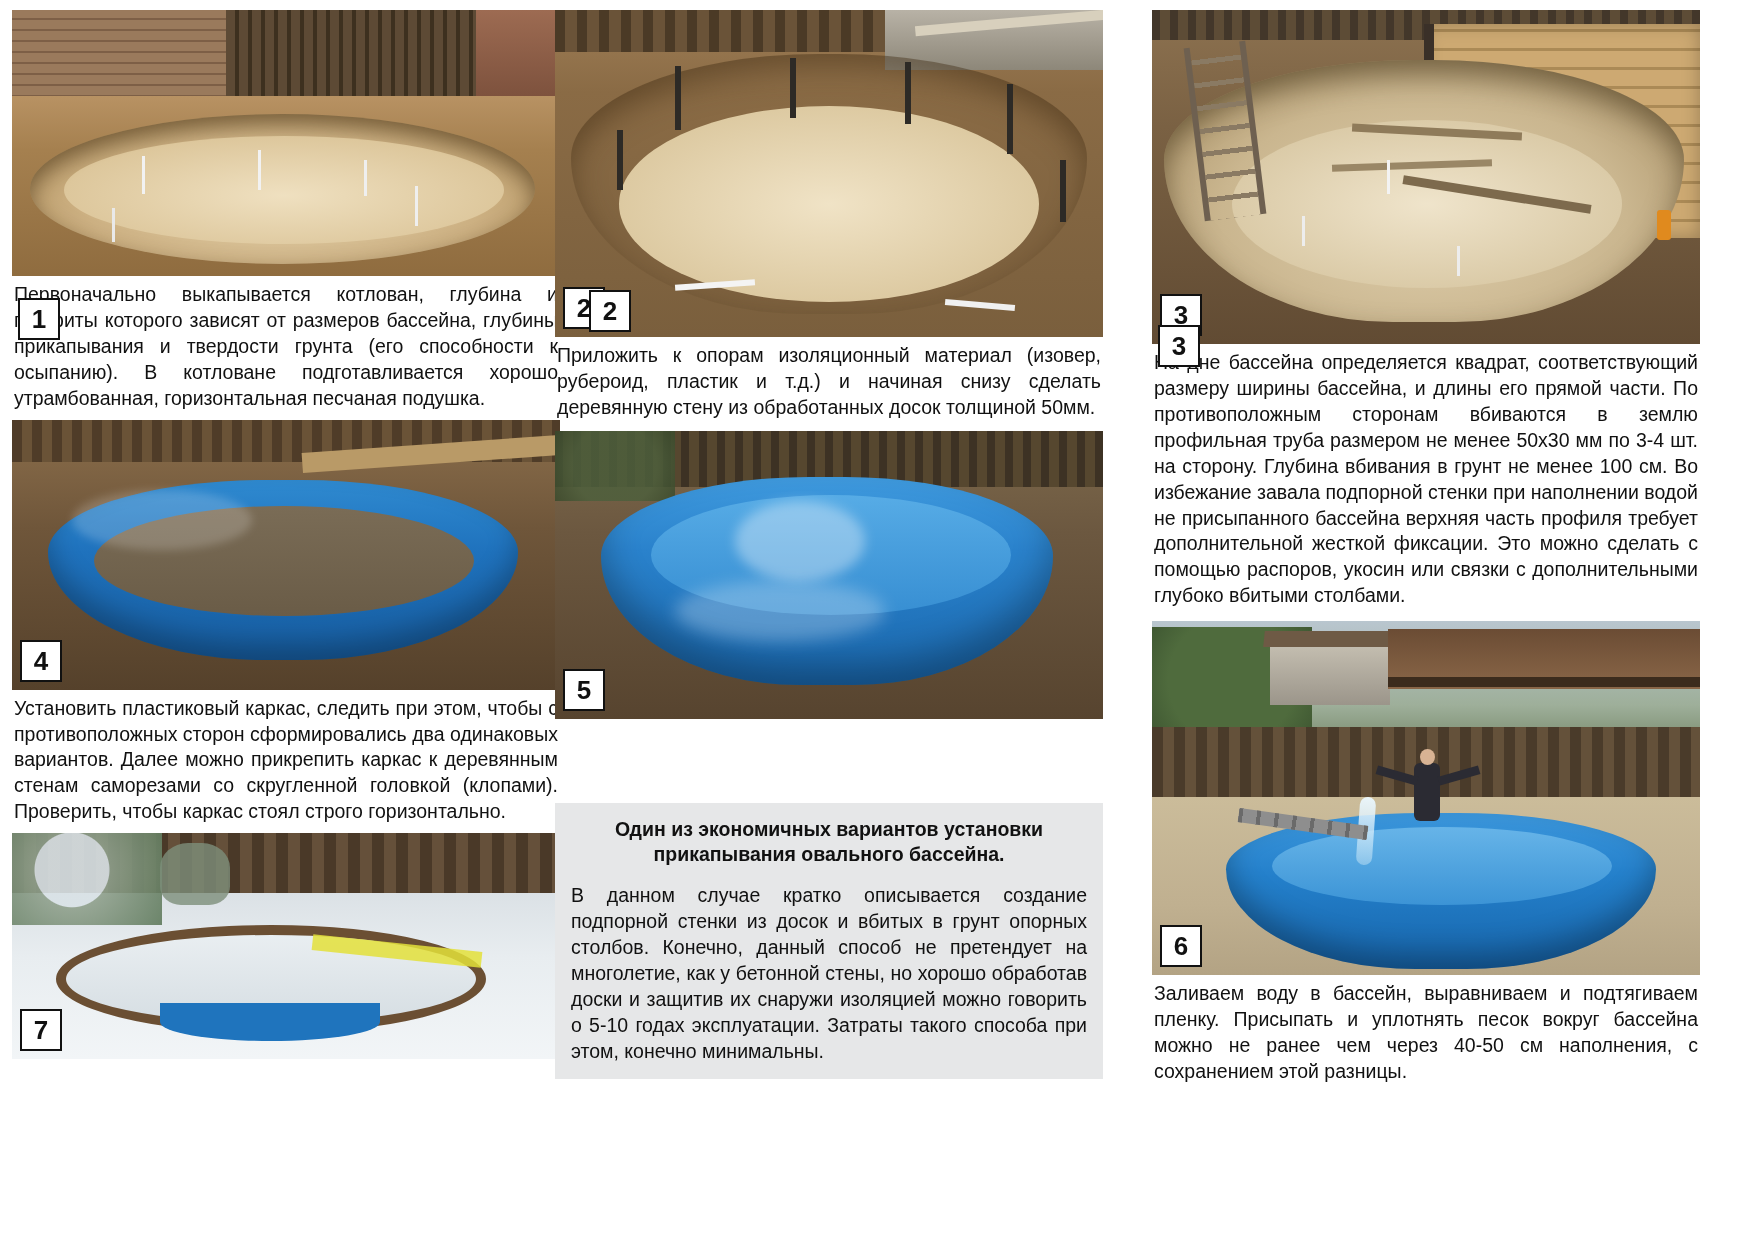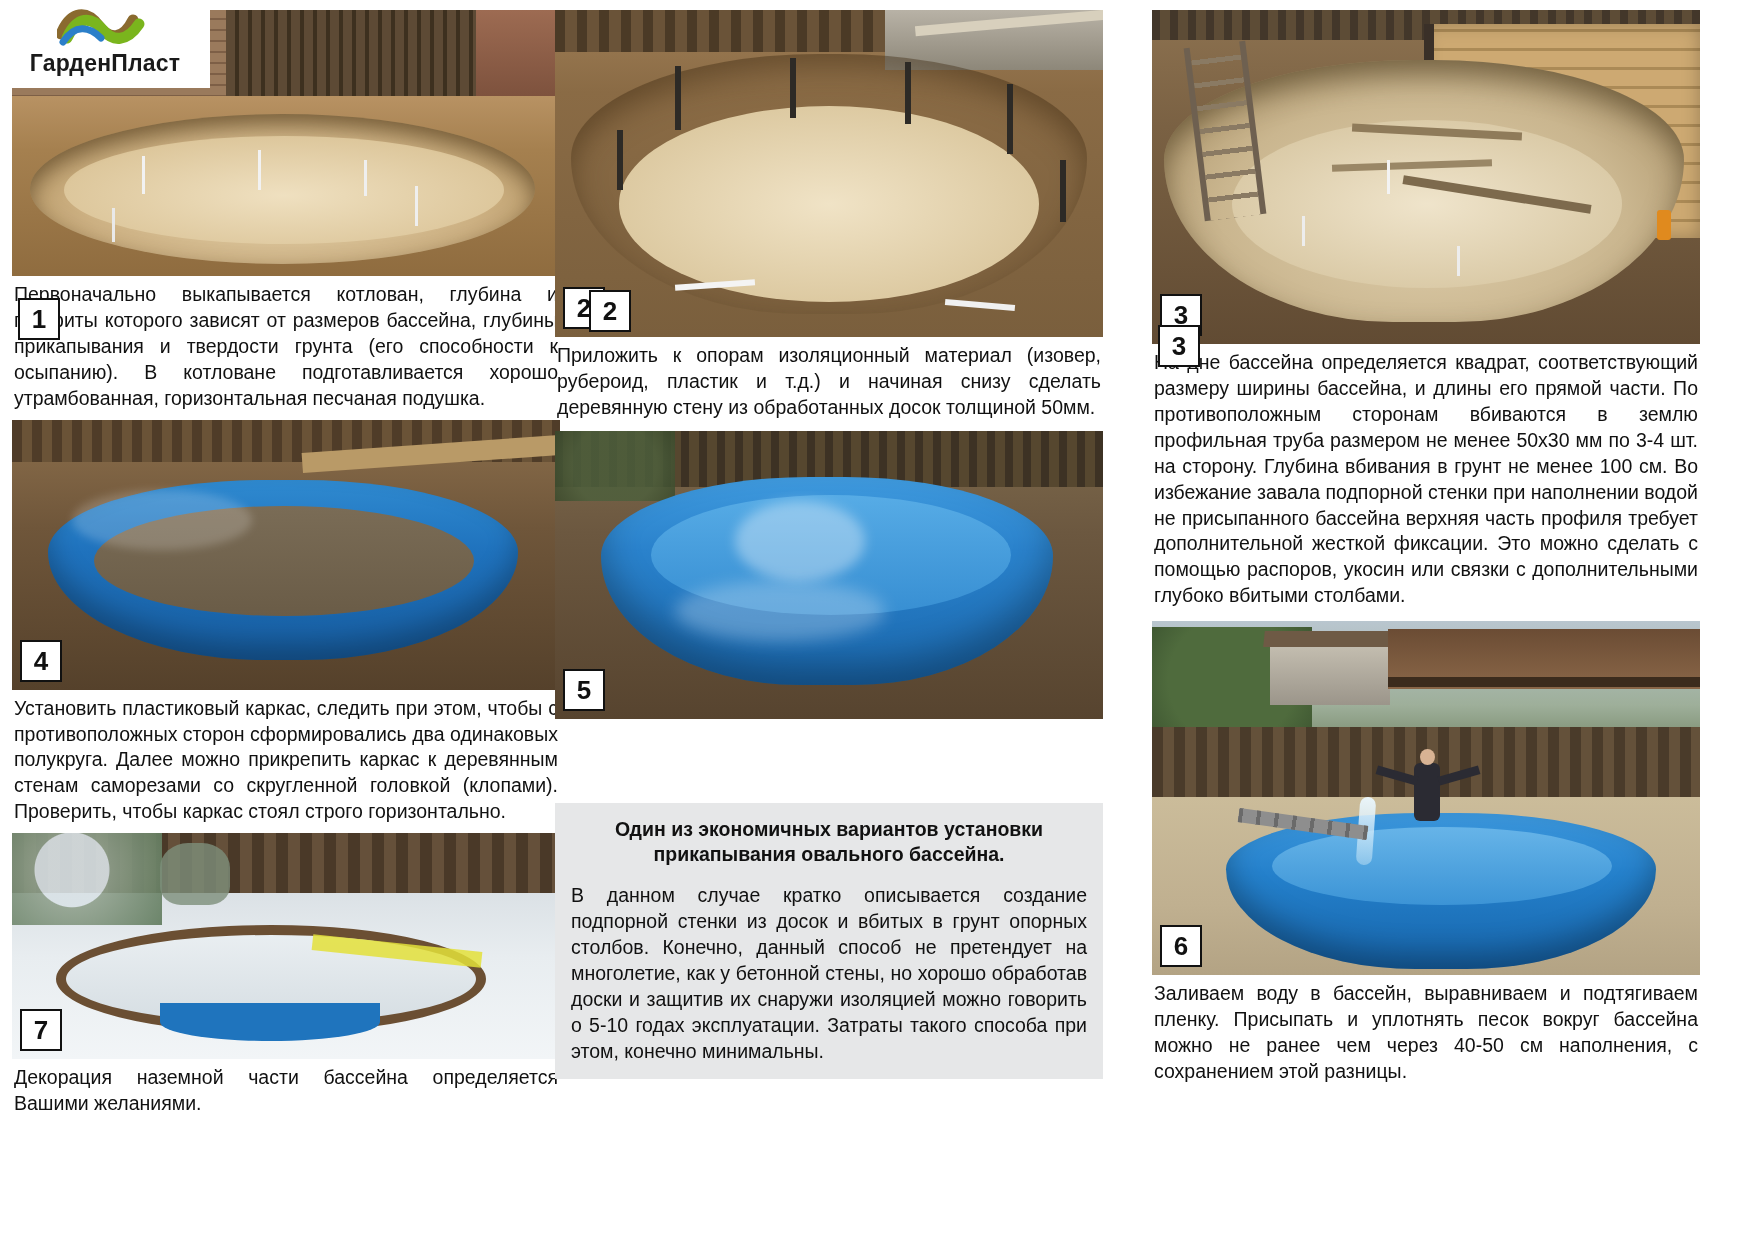--- a/index.html
+++ b/index.html
@@ -144,34 +144,33 @@
       <div style="position:absolute;left:0;top:0;width:100%;height:100%;background:linear-gradient(180deg,#8c6f4c 0%,#6f563a 40%,#55412b 100%);"></div>
       <div style="position:absolute;left:0;top:0;width:100%;height:42px;background:repeating-linear-gradient(90deg,#4f3c28 0 10px,#6a5337 10px 20px);"></div>
       <div style="position:absolute;left:300px;top:20px;width:248px;height:26px;background:#c2a druid;"></div>
       <div style="position:absolute;left:290px;top:24px;width:258px;height:20px;background:#b99a67;transform:rotate(-4deg);"></div>
 
       <div style="position:absolute;left:36px;top:60px;width:470px;height:180px;border-radius:46% 46% 46% 46%/40% 40% 60% 60%;background:linear-gradient(180deg,#2f8ad0 0%,#1f72bd 40%,#175da0 100%);box-shadow:inset 0 -16px 26px rgba(0,0,0,.25);"></div>
       <div style="position:absolute;left:82px;top:86px;width:380px;height:110px;border-radius:50%;background:linear-gradient(180deg,#7a6c56 0%,#6a5c47 100%);"></div>
       <div style="position:absolute;left:60px;top:70px;width:180px;height:60px;border-radius:50%;background:rgba(255,255,255,.18);filter:blur(4px);"></div>
       <div class="badge">4</div>
     </div>
-    <div class="caption">Установить пластиковый каркас, следить при этом, чтобы с противоположных сторон сформировались два одинаковых полукруга. Далее можно прикрепить каркас к деревянным стенам саморезами со скругленной головкой (клопами).   Проверить, чтобы каркас стоял строго горизонтально.</div>
+    <div class="caption">Установить пластиковый каркас, следить при этом, чтобы с противоположных сторон сформировались два одинаковых вариантов. Далее можно прикрепить каркас к деревянным стенам саморезами со скругленной головкой (клопами).   Проверить, чтобы каркас стоял строго горизонтально.</div>
 
     <div class="photo" style="height:226px;margin-top:6px;">
       <div style="position:absolute;left:0;top:0;width:100%;height:100%;background:linear-gradient(180deg,#cfd6dc 0%,#e8edf0 55%,#f2f5f7 100%);"></div>
       <div style="position:absolute;left:0;top:0;width:100%;height:60px;background:repeating-linear-gradient(90deg,#4a3928 0 12px,#65503a 12px 24px);"></div>
       <div style="position:absolute;left:0;top:0;width:150px;height:92px;background:radial-gradient(circle at 40% 40%,#d9e2e6 0 35%,#8fa08c 36%,#5f7a5c 100%);opacity:.9;"></div>
       <div style="position:absolute;left:148px;top:10px;width:70px;height:62px;background:#7d8f7a;border-radius:40% 40% 30% 30%;opacity:.8;"></div>
 
       <div style="position:absolute;left:44px;top:92px;width:430px;height:108px;border-radius:50%;background:linear-gradient(180deg,#e9eef1 0%,#d6dee3 100%);border:10px solid #6b4f33;"></div>
       <div style="position:absolute;left:148px;top:170px;width:220px;height:38px;border-radius:0 0 50% 50%;background:#1f74bd;"></div>
       <div style="position:absolute;left:300px;top:110px;width:170px;height:16px;background:#e3e03a;transform:rotate(6deg);opacity:.85;"></div>
       <div class="badge">7</div>
     </div>
-    <div class="caption">Декорация наземной части бассейна определяется Вашими желаниями.</div>
   </div>
 
   <div class="col col-2">
 
     <div class="photo" style="height:327px;">
       <div style="position:absolute;left:0;top:0;width:100%;height:100%;background:linear-gradient(180deg,#9e7d55 0%,#8a6b45 25%,#7a5f3d 100%);"></div>
       <div style="position:absolute;left:0;top:0;width:100%;height:42px;background:repeating-linear-gradient(90deg,#4b3a26 0 10px,#6a5338 10px 22px);"></div>
       <div style="position:absolute;left:330px;top:0;width:218px;height:60px;background:linear-gradient(180deg,#b8b2a6,#8d8779);"></div>
       <div style="position:absolute;left:360px;top:8px;width:190px;height:10px;background:#d8d0bd;transform:rotate(-5deg);"></div>
 
@@ -262,24 +261,14 @@
       <div style="position:absolute;left:86px;top:196px;width:130px;height:14px;background:repeating-linear-gradient(90deg,#6a6a6a 0 4px,transparent 4px 18px),#8e8e8e;transform:rotate(8deg);"></div>
       <div class="badge">6</div>
     </div>
     <div class="caption">Заливаем   воду в бассейн, выравниваем и подтягиваем пленку. Присыпать и уплотнять песок вокруг бассейна можно не ранее чем через 40-50 см наполнения, с сохранением этой разницы.</div>
   </div>
 
   <div class="badge" style="left:18px;top:298px;">1</div>
   <div class="badge" style="left:589px;top:290px;">2</div>
   <div class="badge" style="left:1158px;top:325px;">3</div>
 
-  <div class="logo-box">
-    <div class="logo-mark">
-      <svg viewBox="0 0 96 44" width="96" height="44" aria-hidden="true">
-        <path d="M4 30 C14 6, 30 6, 42 22 C52 36, 66 36, 76 16" stroke="#8a6a2f" stroke-width="11" fill="none" stroke-linecap="round"></path>
-        <path d="M10 34 C20 12, 34 12, 46 26 C56 38, 70 38, 82 20" stroke="#7ab51d" stroke-width="11" fill="none" stroke-linecap="round"></path>
-        <path d="M6 38 C18 20, 32 22, 44 34" stroke="#2b7fc9" stroke-width="7" fill="none" stroke-linecap="round"></path>
-      </svg>
-    </div>
-    <div class="logo-text">ГарденПласт</div>
-  </div>
 
 </div>
 
 </body></html>

